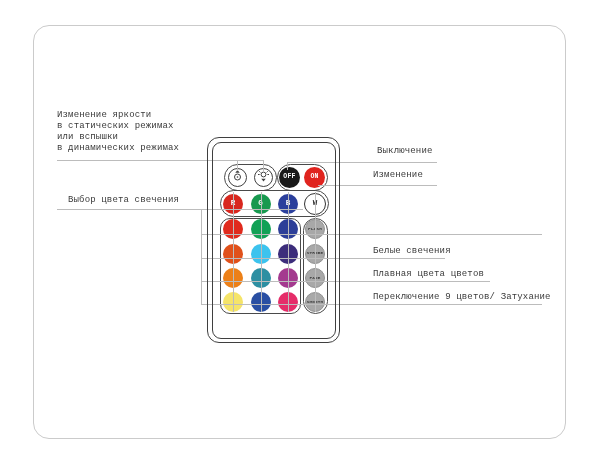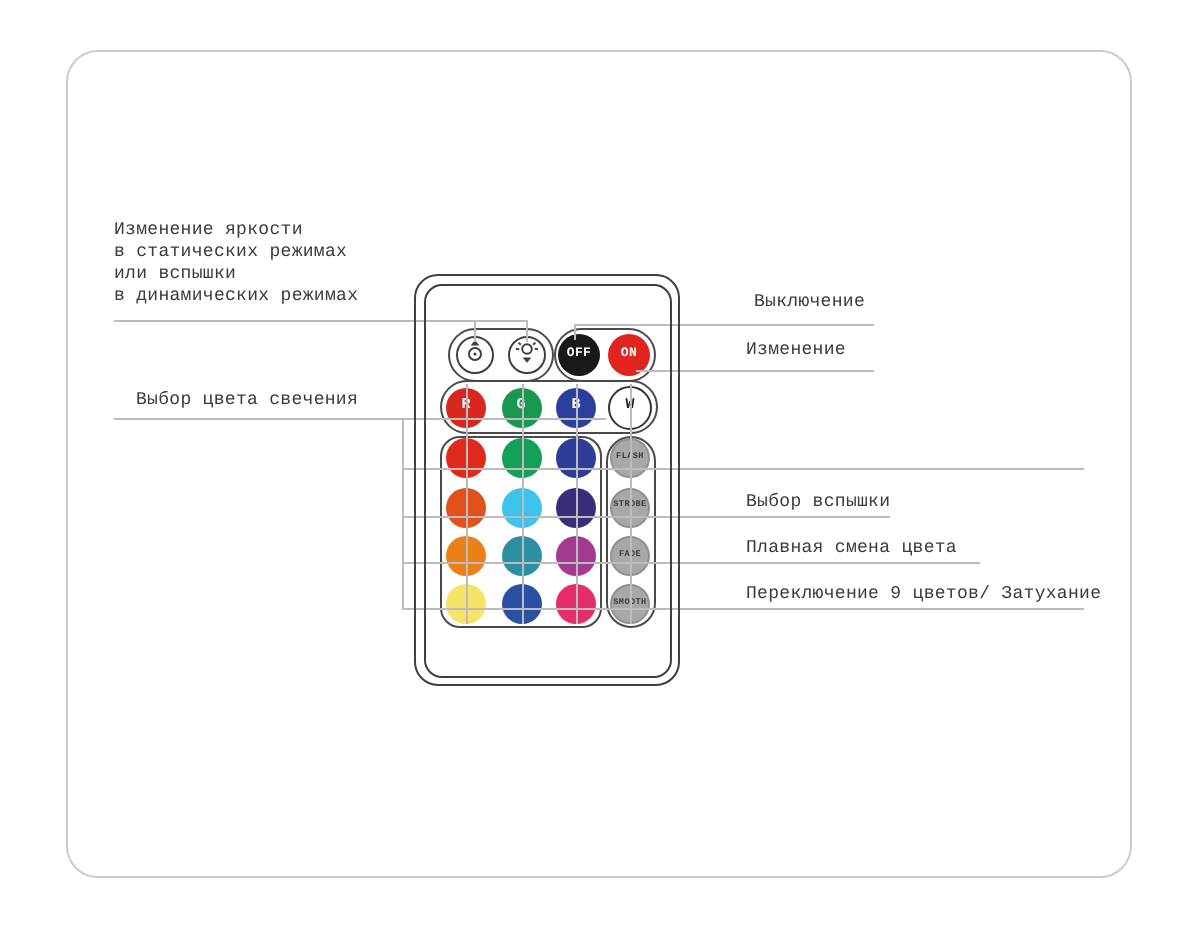--- a/index.html
+++ b/index.html
@@ -27,22 +27,22 @@
   <div class="note" style="left:57px;top:110px;" id="bri-note">
       <div>Изменение яркости</div>
       <div>в статических режимах</div>
       <div>или вспышки</div>
       <div>в динамических режимах</div>
     </div>
   <div class="note" style="left:68px;top:195px;">Выбор цвета свечения</div>
 
   <div class="note" style="left:377px;top:146px;">Выключение</div>
   <div class="note" style="left:373px;top:170px;">Изменение</div>
-  <div class="note" style="left:373px;top:246px;">Выбор вспышки</div>
-  <div class="note" style="left:373px;top:269px;">Плавная смена цвета</div>
+  <div class="note" style="left:373px;top:246px;">Белые свечения</div>
+  <div class="note" style="left:373px;top:269px;">Плавная цвета цветов</div>
   <div class="note" style="left:373px;top:292px;">Переключение 9 цветов/ Затухание</div>
 
   <div class="frame" style="left:207px;top:137px;width:133px;height:206px;border:1.5px solid #3f3f3f;border-radius:12px;"></div>
   <div class="frame" style="left:211.5px;top:141.5px;width:124px;height:197px;border:1px solid #3f3f3f;border-radius:9px;"></div>
 
   <div class="group" style="left:223.5px;top:163.5px;width:53px;height:27px;border-radius:13.5px;"></div>
   <div class="group" style="left:276.5px;top:163.5px;width:51px;height:27px;border-radius:13.5px;"></div>
   <div class="group" style="left:219.5px;top:190px;width:109px;height:27px;border-radius:13.5px;"></div>
   <div class="group" style="left:219.5px;top:217.5px;width:81px;height:96.5px;border-radius:10px;"></div>
   <div class="group" style="left:302.5px;top:217.5px;width:25px;height:96.5px;border-radius:12.5px;"></div>

